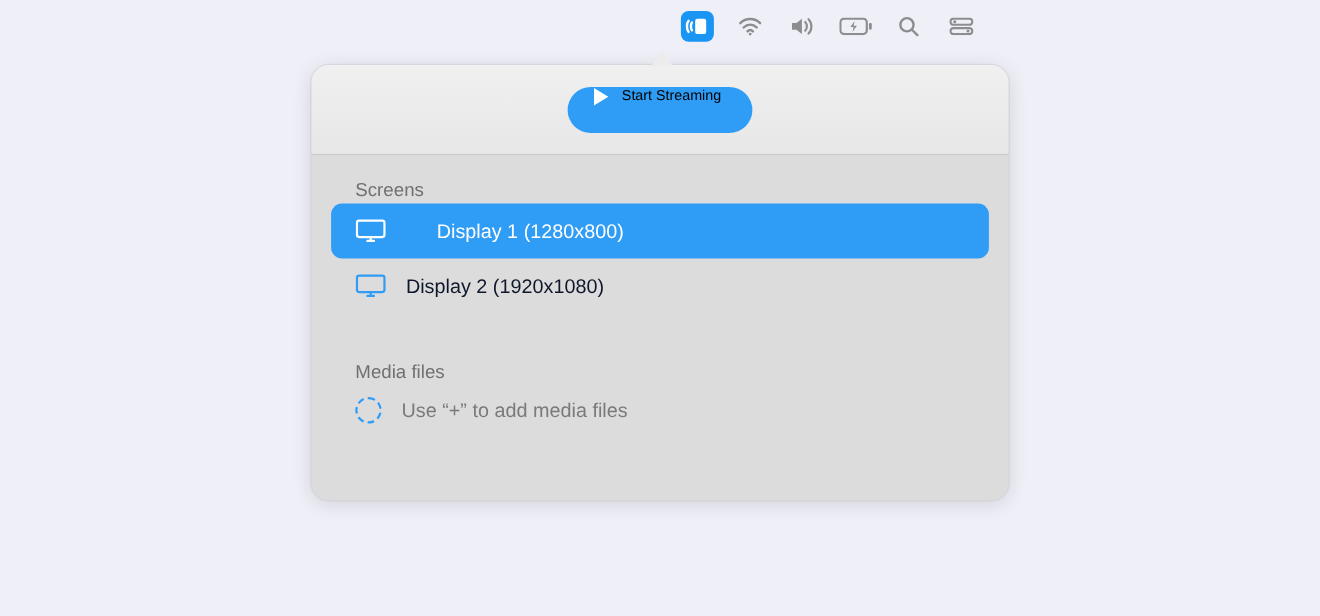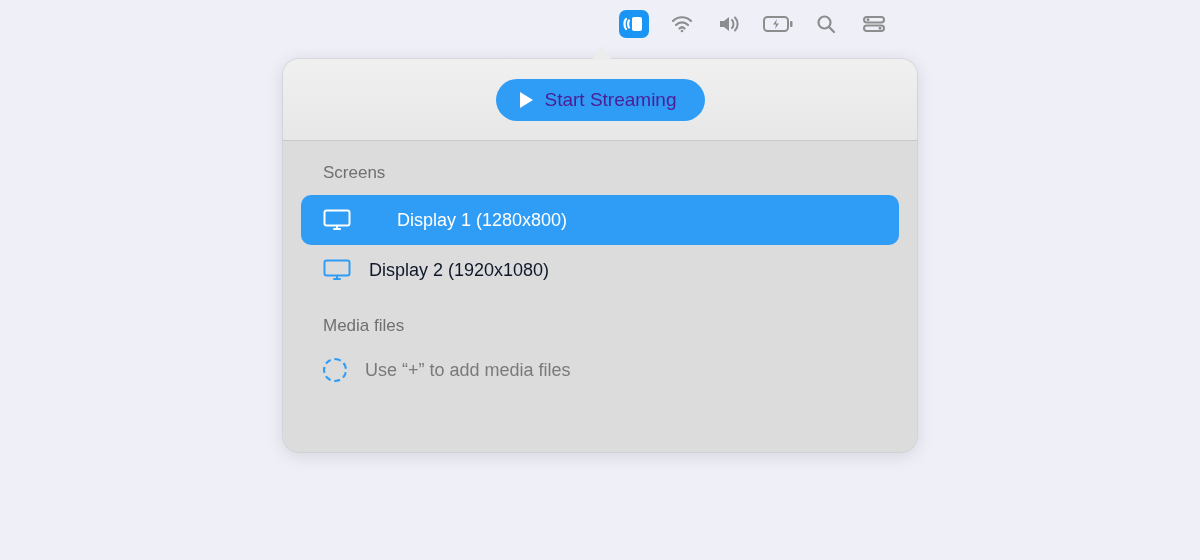--- a/index.html
+++ b/index.html
@@ -65,62 +65,61 @@
     .panel-header {
       background: linear-gradient(#f0f0f0, #e7e7e7);
       border-bottom: 1px solid #c9c9c9;
       height: 82px;
       display: flex;
       align-items: center;
       justify-content: center;
     }
     .start-btn {
       background: #2f9cf5;
-      color: #4c1d95;
+      color: #000000;
       border: none;
       border-radius: 24px;
       height: 42px;
       padding: 0 28px 0 22px;
-      font-size: 19px;
+      font-size: 13px;
       font-weight: 500;
       display: flex;
-      align-items: center;
       gap: 11px;
       cursor: pointer;
     }
     .start-btn svg { display:block; }
     .panel-body {
       background: #dcdcdc;
       padding: 22px 18px 60px 18px;
     }
     .section-label {
       color: #707072;
       font-size: 17px;
       font-weight: 500;
-      padding: 0 22px 12px 22px;
+      padding: 0 22px 2px 22px;
     }
     .screen-item {
       display: flex;
       align-items: center;
       gap: 18px;
       padding: 14px 22px;
       border-radius: 10px;
       color: #0f172a;
       font-size: 18px;
       cursor: pointer;
     }
     .screen-item.selected {
       background: #2f9cf5;
       color: #fff;
       gap: 46px;
     }
     .screen-item .icon { flex: 0 0 28px; height: 22px; display:flex; align-items:center; justify-content:center; }
     .screen-item.selected .icon svg { stroke: #fff; }
     .screen-item .icon svg { stroke: #2f9cf5; }
-    .media-section { margin-top: 21px; }
+    .media-section { margin-top: 44px; }
     .media-hint {
       display: flex;
       align-items: center;
       gap: 18px;
       padding: 10px 22px;
       color: #7a7a7c;
       font-size: 18px;
       text-align: center;
     }
     .dashed-circle {

